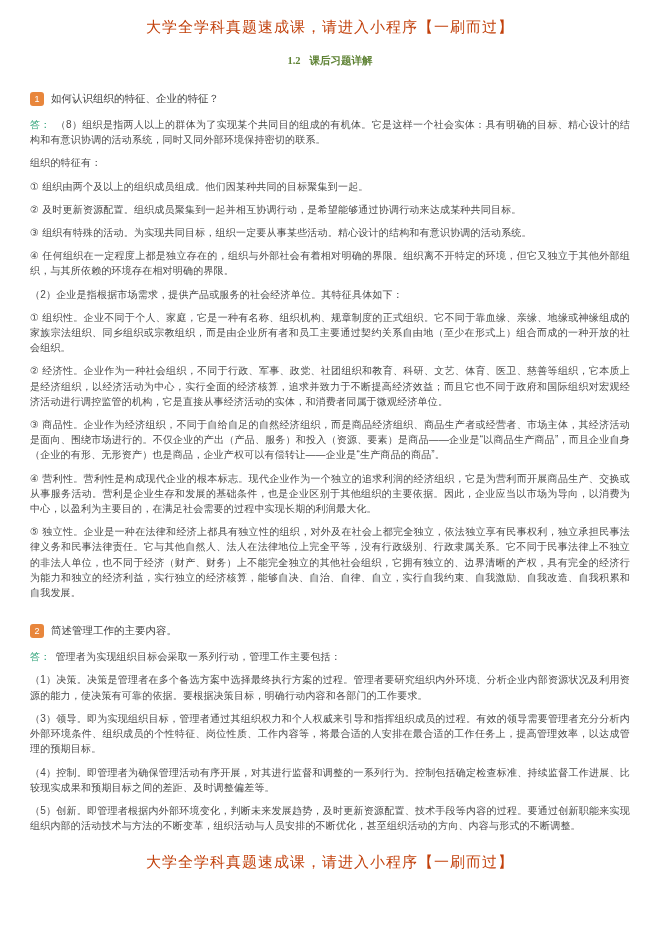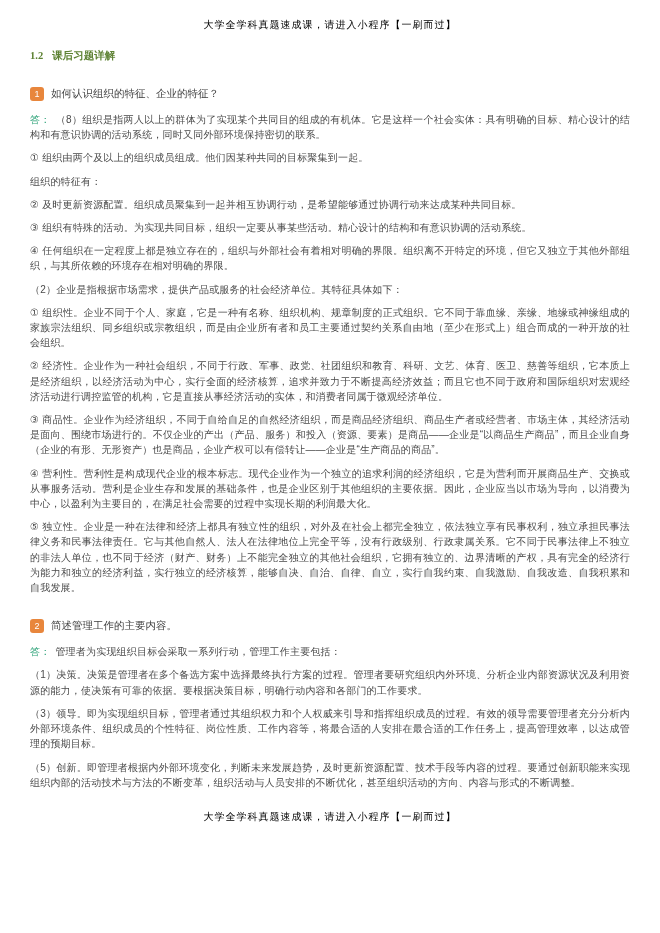--- a/index.html
+++ b/index.html
@@ -10,28 +10,28 @@
   .page {
     box-sizing: border-box;
     width: 660px;
     min-height: 933px;
     padding: 18px 30px 14px 30px;
     background: #ffffff;
   }
   .banner {
     text-align: center;
     font-family: "Liberation Serif", "DejaVu Serif", serif;
-    font-size: 10px;
-    color: #000000;
+    font-size: 15px;
+    color: #c2410c;
     letter-spacing: 1px;
   }
   .banner.top { margin-bottom: 17px; }
   .banner.bottom { margin-top: 20px; }
   .section-title {
-    text-align: left;
+    text-align: center;
     color: #5e8234;
     font-weight: bold;
     font-size: 10.5px;
     margin-bottom: 24px;
   }
   .section-title .num {
     font-family: "Liberation Serif", "DejaVu Serif", serif;
     margin-right: 9px;
   }
   .question-block { margin: 0; }
@@ -80,39 +80,40 @@
   <div class="section-title">
     <span class="num">1.2</span><span>课后习题详解</span>
   </div>
 
   <div class="question-block">
     <div class="q-line">
       <span class="badge">1</span>
       <span class="q-text">如何认识组织的特征、企业的特征？</span>
     </div>
     <p class="para"><span class="ans-label">答：</span><span>（8）组织是指两人以上的群体为了实现某个共同目的组成的有机体。它是这样一个社会实体：具有明确的目标、精心设计的结构和有意识协调的活动系统，同时又同外部环境保持密切的联系。</span></p>
+    <p class="para">组织的特征有：</p>
     <p class="para">① 组织由两个及以上的组织成员组成。他们因某种共同的目标聚集到一起。</p>
-    <p class="para">组织的特征有：</p>
     <p class="para">② 及时更新资源配置。组织成员聚集到一起并相互协调行动，是希望能够通过协调行动来达成某种共同目标。</p>
     <p class="para">③ 组织有特殊的活动。为实现共同目标，组织一定要从事某些活动。精心设计的结构和有意识协调的活动系统。</p>
     <p class="para">④ 任何组织在一定程度上都是独立存在的，组织与外部社会有着相对明确的界限。组织离不开特定的环境，但它又独立于其他外部组织，与其所依赖的环境存在相对明确的界限。</p>
     <p class="para">（2）企业是指根据市场需求，提供产品或服务的社会经济单位。其特征具体如下：</p>
     <p class="para">① 组织性。企业不同于个人、家庭，它是一种有名称、组织机构、规章制度的正式组织。它不同于靠血缘、亲缘、地缘或神缘组成的家族宗法组织、同乡组织或宗教组织，而是由企业所有者和员工主要通过契约关系自由地（至少在形式上）组合而成的一种开放的社会组织。</p>
     <p class="para">② 经济性。企业作为一种社会组织，不同于行政、军事、政党、社团组织和教育、科研、文艺、体育、医卫、慈善等组织，它本质上是经济组织，以经济活动为中心，实行全面的经济核算，追求并致力于不断提高经济效益；而且它也不同于政府和国际组织对宏观经济活动进行调控监管的机构，它是直接从事经济活动的实体，和消费者同属于微观经济单位。</p>
     <p class="para">③ 商品性。企业作为经济组织，不同于自给自足的自然经济组织，而是商品经济组织、商品生产者或经营者、市场主体，其经济活动是面向、围绕市场进行的。不仅企业的产出（产品、服务）和投入（资源、要素）是商品——企业是“以商品生产商品”，而且企业自身（企业的有形、无形资产）也是商品，企业产权可以有偿转让——企业是“生产商品的商品”。</p>
     <p class="para">④ 营利性。营利性是构成现代企业的根本标志。现代企业作为一个独立的追求利润的经济组织，它是为营利而开展商品生产、交换或从事服务活动。营利是企业生存和发展的基础条件，也是企业区别于其他组织的主要依据。因此，企业应当以市场为导向，以消费为中心，以盈利为主要目的，在满足社会需要的过程中实现长期的利润最大化。</p>
     <p class="para">⑤ 独立性。企业是一种在法律和经济上都具有独立性的组织，对外及在社会上都完全独立，依法独立享有民事权利，独立承担民事法律义务和民事法律责任。它与其他自然人、法人在法律地位上完全平等，没有行政级别、行政隶属关系。它不同于民事法律上不独立的非法人单位，也不同于经济（财产、财务）上不能完全独立的其他社会组织，它拥有独立的、边界清晰的产权，具有完全的经济行为能力和独立的经济利益，实行独立的经济核算，能够自决、自治、自律、自立，实行自我约束、自我激励、自我改造、自我积累和自我发展。</p>
   </div>
 
   <div class="question-block second">
     <div class="q-line">
       <span class="badge">2</span>
       <span class="q-text">简述管理工作的主要内容。</span>
     </div>
     <p class="para"><span class="ans-label">答：</span><span>管理者为实现组织目标会采取一系列行动，管理工作主要包括：</span></p>
     <p class="para">（1）决策。决策是管理者在多个备选方案中选择最终执行方案的过程。管理者要研究组织内外环境、分析企业内部资源状况及利用资源的能力，使决策有可靠的依据。要根据决策目标，明确行动内容和各部门的工作要求。</p>
     <p class="para">（3）领导。即为实现组织目标，管理者通过其组织权力和个人权威来引导和指挥组织成员的过程。有效的领导需要管理者充分分析内外部环境条件、组织成员的个性特征、岗位性质、工作内容等，将最合适的人安排在最合适的工作任务上，提高管理效率，以达成管理的预期目标。</p>
+    <p class="para">（4）控制。即管理者为确保管理活动有序开展，对其进行监督和调整的一系列行为。控制包括确定检查标准、持续监督工作进展、比较现实成果和预期目标之间的差距、及时调整偏差等。</p>
     <p class="para">（5）创新。即管理者根据内外部环境变化，判断未来发展趋势，及时更新资源配置、技术手段等内容的过程。要通过创新职能来实现组织内部的活动技术与方法的不断变革，组织活动与人员安排的不断优化，甚至组织活动的方向、内容与形式的不断调整。</p>
   </div>
 
   <div class="banner bottom">大学全学科真题速成课，请进入小程序【一刷而过】</div>
 
 </div>
 
 </body></html>

